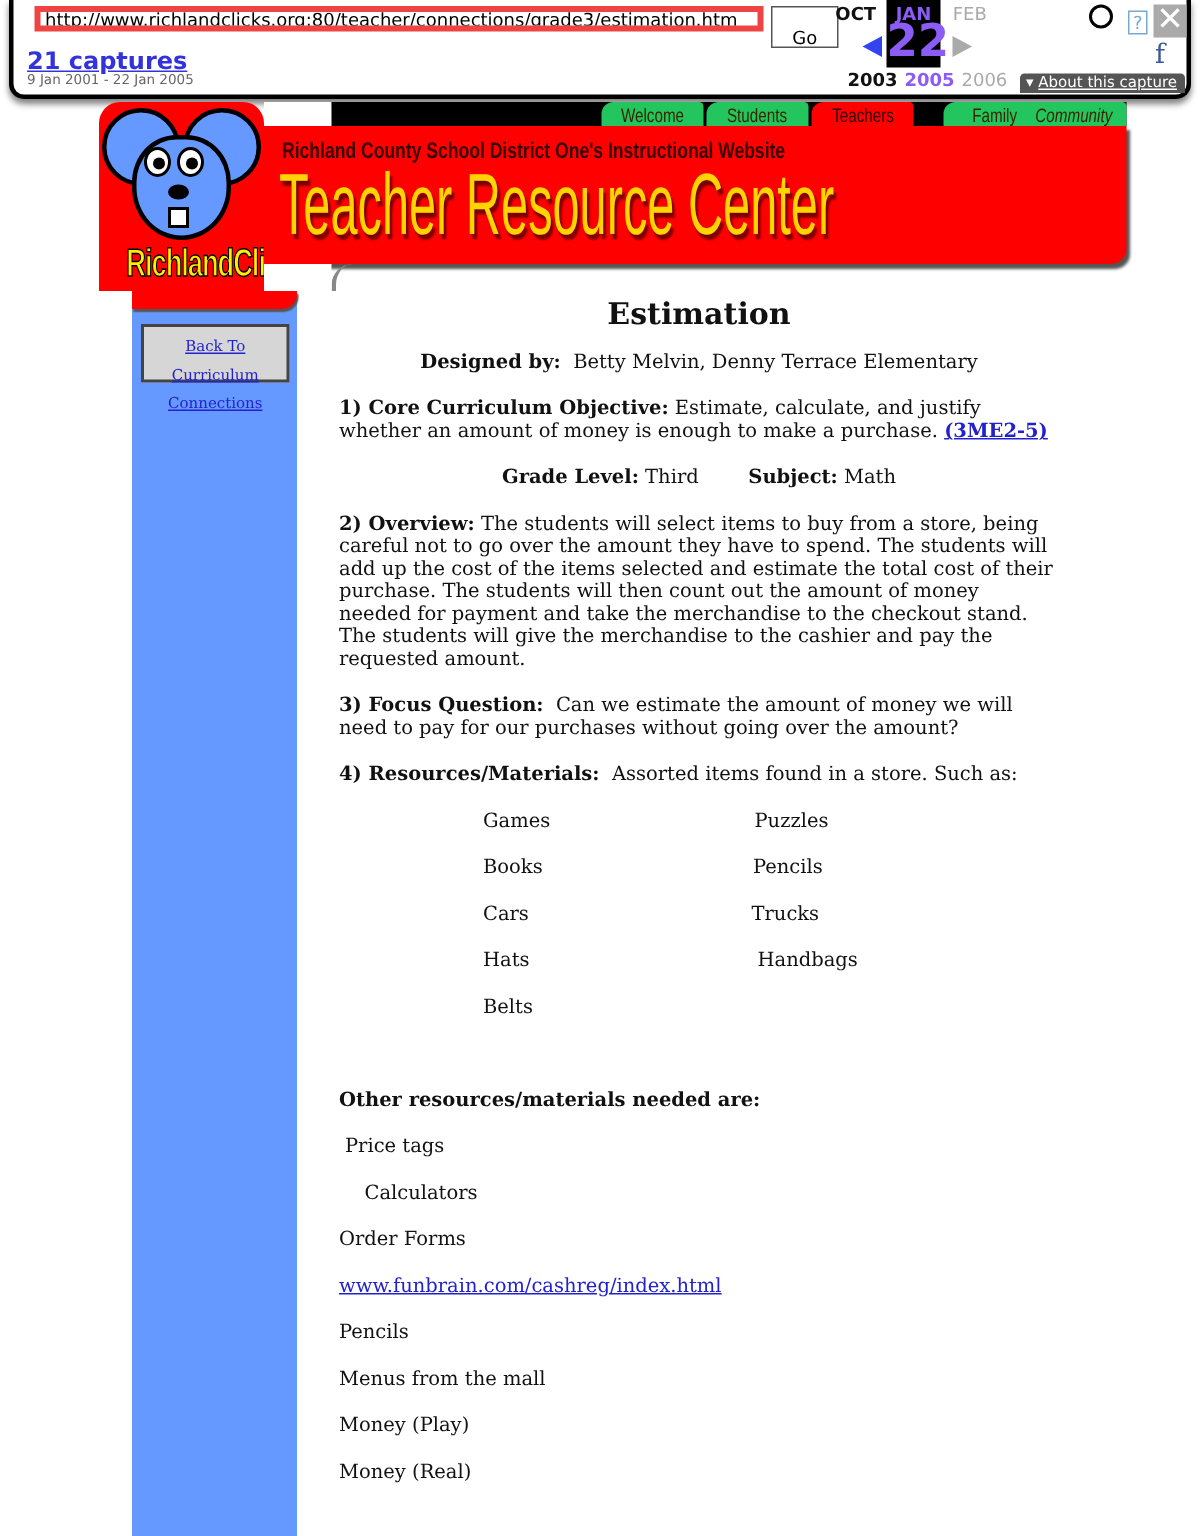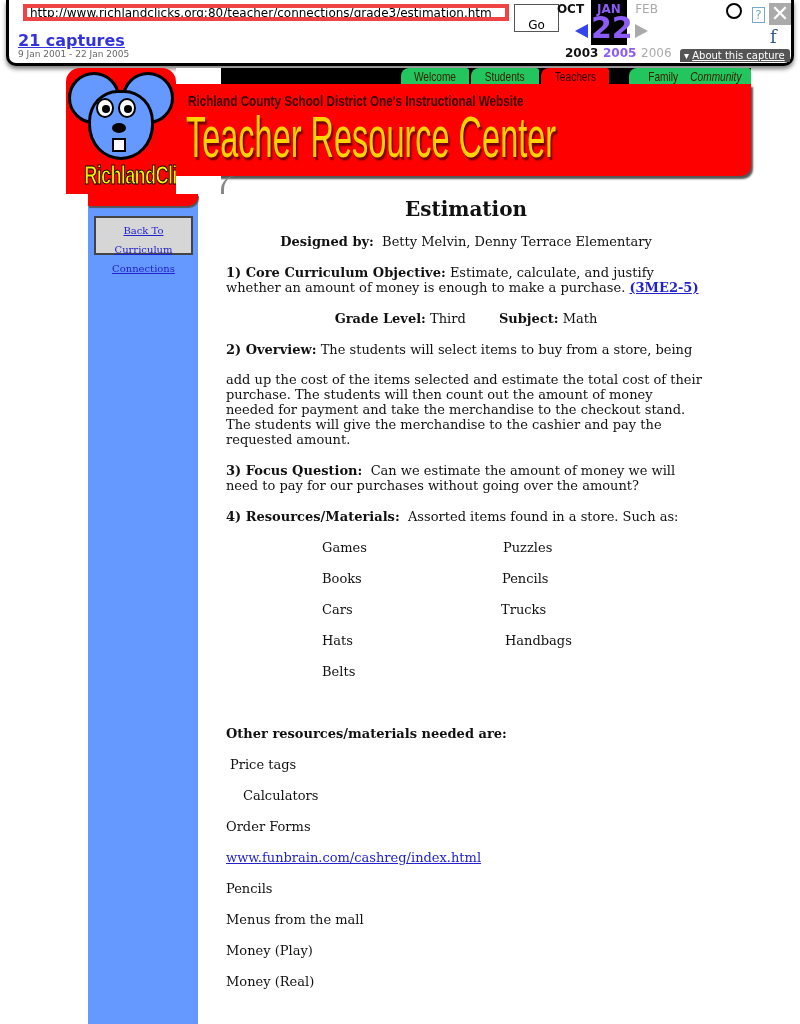--- a/index.html
+++ b/index.html
@@ -157,21 +157,21 @@
   <div class="abs center" style="top:112px;width:480px;">
     <b>Grade Level:</b>
     <span>Third</span>&nbsp;&nbsp;&nbsp;&nbsp;&nbsp;&nbsp;&nbsp;
     <b>Subject:</b>
     <span>Math</span>
   </div>
 
   <div class="abs" style="top:143px;">
     <b>2) Overview:</b>
     <span>The students will select items to buy from a store, being</span><br>
-    <br>
+    <span>careful not to go over the amount they have to spend. The students will</span><br>
     <span>add up the cost of the items selected and estimate the total cost of their</span><br>
     <span>purchase.  The students will then count out the amount of money</span><br>
     <span>needed for payment and take the merchandise to the checkout stand.</span><br>
     <span>The students will give the merchandise to the cashier and pay the</span><br>
     <span>requested amount.</span>
   </div>
 
   <div class="abs" style="top:264px;">
     <b>3) Focus Question:</b>&nbsp;
     <span>Can we estimate the amount of money we will</span><br>

